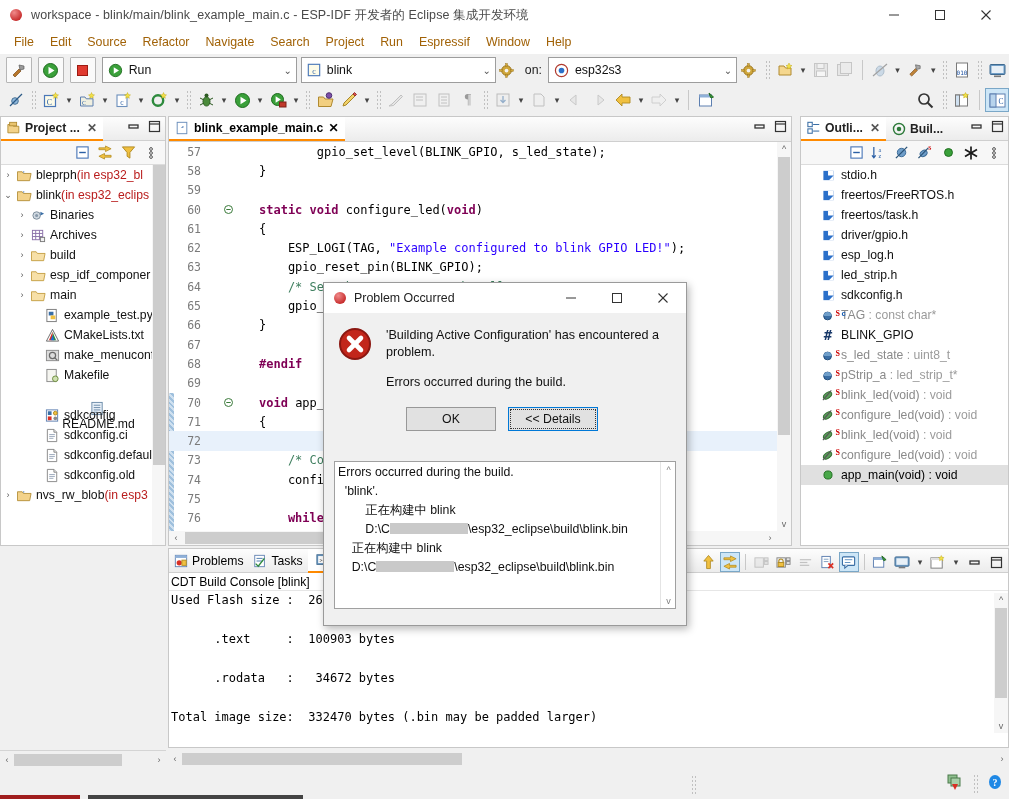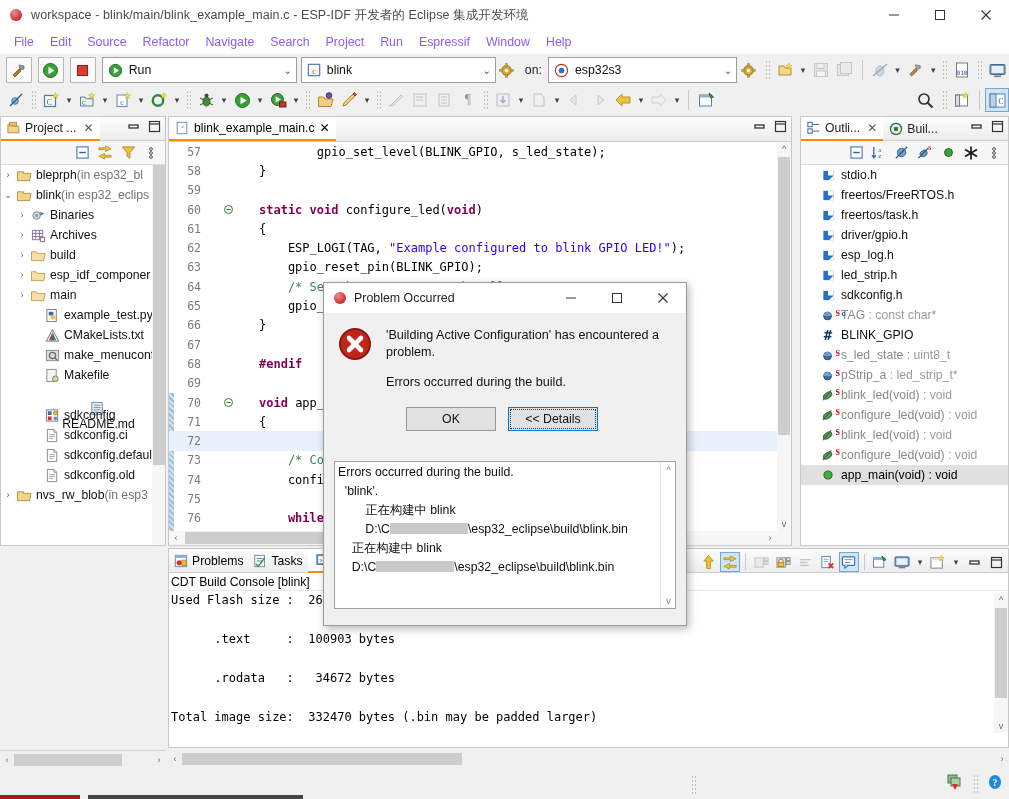--- a/index.html
+++ b/index.html
@@ -35,21 +35,21 @@
     color: #333;
   }
   .winbtn svg { display: block; }
 
   
   .menubar {
     position: absolute; left: 0; top: 30px; width: 1009px; height: 24px;
     background: #ffffff; display: flex; align-items: center; padding-left: 6px;
   }
   .menuitem {
-    padding: 3px 8px; font-size: 12.4px; color: #8b5cf6; white-space: nowrap;
+    padding: 3px 8px; font-size: 12.4px; color: #a16207; white-space: nowrap;
   }
 
   
   .tbar1 {
     position: absolute; left: 0; top: 54px; width: 1009px; height: 32px;
     background: #f0f0f0; display: flex; align-items: center; padding-left: 6px;
   }
   .tbtn {
     width: 26px; height: 26px; border: 1px solid #b6b6b6; background: #fafafa;
     display: flex; align-items: center; justify-content: center; margin-right: 6px;
@@ -77,20 +77,21 @@
   .tb2i { width: 24px; height: 24px; display: flex; align-items: center; justify-content: center; }
   .tbcaret { width: 12px; height: 24px; display:flex; align-items:center; justify-content:center; color:#444; font-size:9px; }
   .tb2i.hl { background: #cde6f7; border: 1px solid #7aa7c7; }
 
   
   .panel { position: absolute; background: #fff; border: 1px solid #c8c8c8; }
   .ptabrow {
     height: 24px; background: linear-gradient(#fdfdfd,#ececec);
     display: flex; align-items: flex-start; position: relative;
     border-bottom: 1px solid #cfcfcf;
+    font-weight: bold;
   }
   .ptab {
     height: 24px; display: flex; align-items: center; padding: 0 6px;
     font-size: 12.2px; color: #222; white-space: nowrap; gap: 4px;
   }
   .ptab.active { background: #ffffff; border-bottom: 2px solid #ff8a00; }
   .ptab .x { color: #555; font-size: 12px; margin-left: 3px; }
   .ptoolrow {
     height: 24px; background: #f7f7f7; border-bottom: 1px solid #dcdcdc;
     display: flex; align-items: center; justify-content: flex-end; padding-right: 4px; gap: 3px;
@@ -98,21 +99,21 @@
   .pti { width: 20px; height: 20px; display: flex; align-items: center; justify-content: center; }
   .pminmax { position: absolute; right: 4px; top: 3px; display: flex; gap: 8px; align-items: center; }
 
   
   #projectPanel { left: 0; top: 116px; width: 166px; height: 430px; }
   .treebody { position: absolute; left:0; right:0; top: 48px; bottom: 14px; overflow: hidden; background: #fff; }
   .trow { height: 20px; display: flex; align-items: center; font-size: 12.2px; white-space: nowrap; color:#111; }
   .tarrow { width: 14px; text-align: center; color: #5a5a5a; font-size: 9px; flex: 0 0 14px; }
   .ticon { width: 18px; display:flex; align-items:center; justify-content:center; flex: 0 0 18px; }
   .tlabel { padding-left: 3px; }
-  .dim { color: #737373; }
+  .dim { color: #b91c1c; }
 
   
   #editorPanel { left: 168px; top: 116px; width: 624px; height: 430px; }
   .edtab {
     height: 24px; display: inline-flex; align-items: center; padding: 0 6px; gap:5px;
     background: #fff; font-size: 12.2px; border-bottom: 2px solid #ff8a00;
   }
   .code-area {
     position: absolute; left: 0; top: 25px; right: 0; bottom: 14px;
     background: #fff; overflow: hidden;

